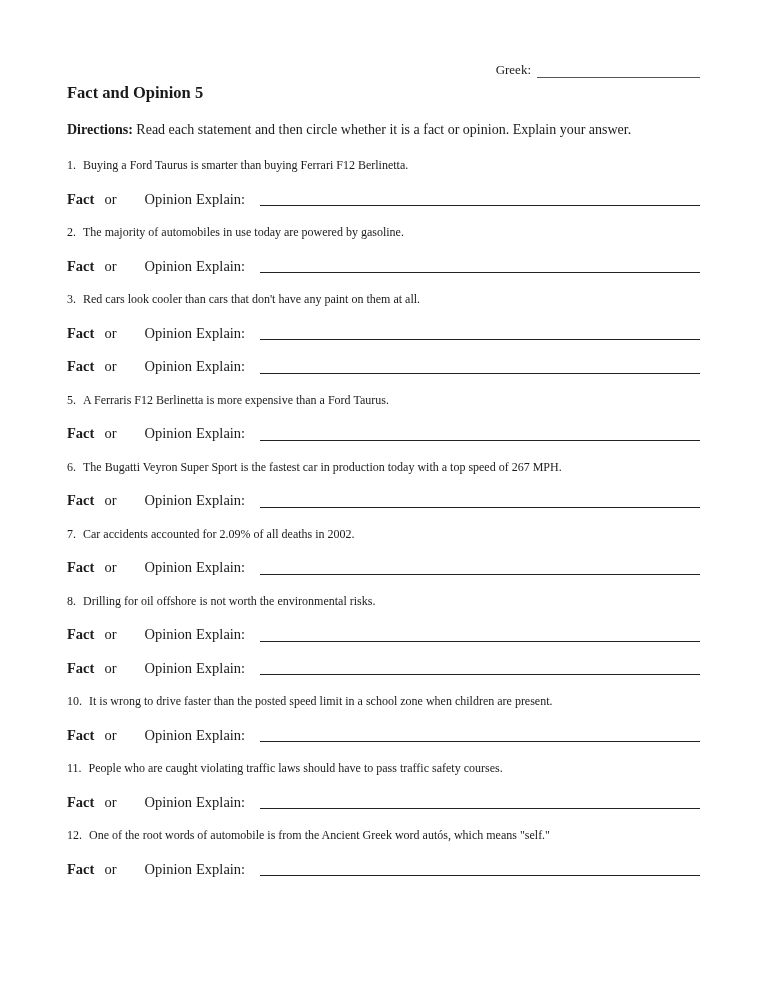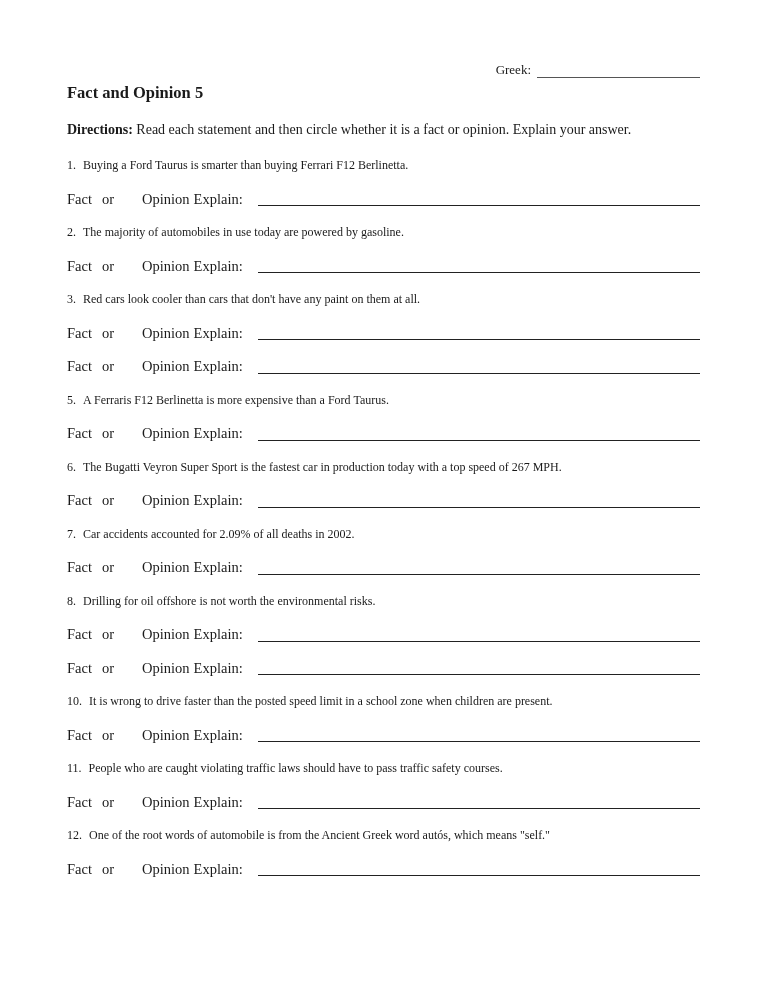--- a/index.html
+++ b/index.html
@@ -60,21 +60,21 @@
     white-space: nowrap;
   }
   .statement .num { margin-right: 7px; }
   .answer-row {
     display: flex;
     align-items: flex-end;
     margin: 0 0 17px 0;
     font-size: 14.5px;
     line-height: 16.5px;
   }
-  .answer-row .w-fact    { margin-right: 10px; }
+  .answer-row .w-fact    { margin-right: 10px; font-weight: bold; }
   .answer-row .w-or      { margin-right: 28px; }
   .answer-row .w-opinion { margin-right: 4px; }
   .answer-row .w-explain { margin-right: 15px; }
   .explain-line {
     flex: 1;
     border-bottom: 1.5px solid #222;
     height: 14px;
     margin-bottom: 1px;
   }
 </style>

